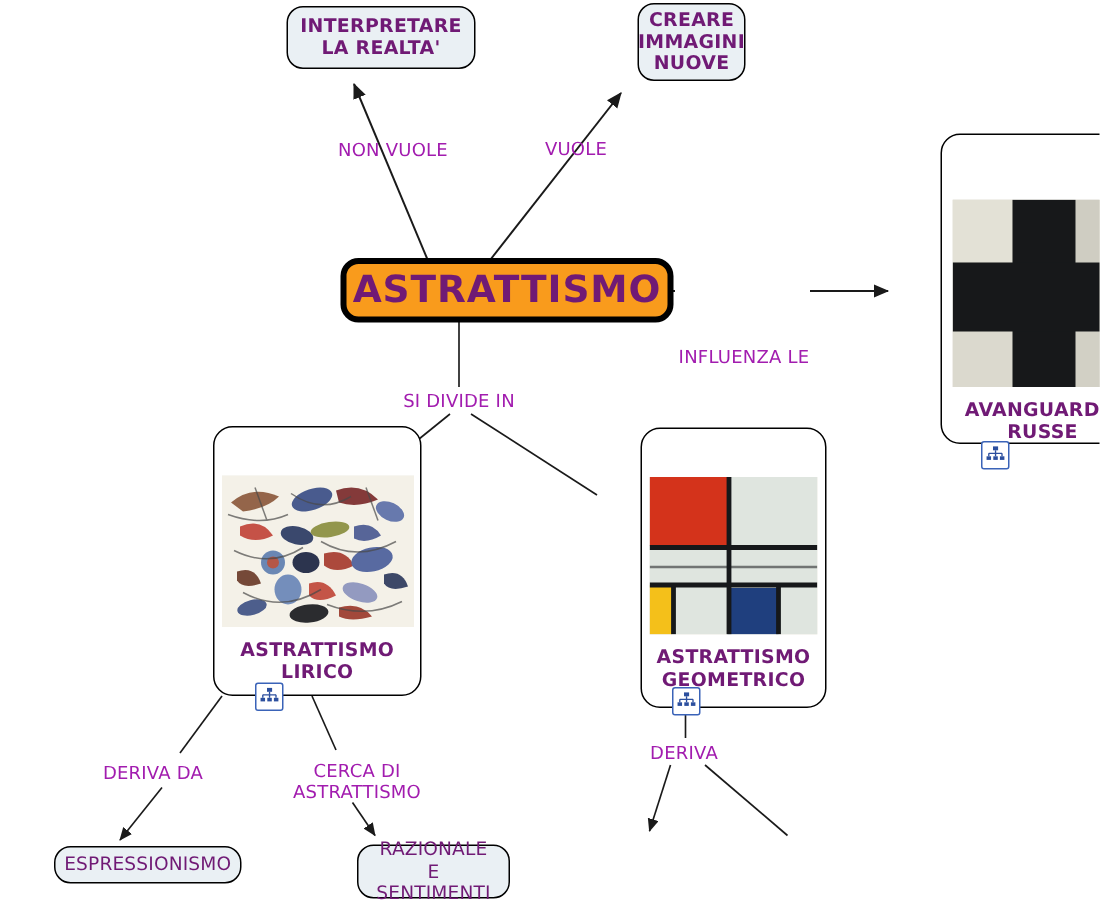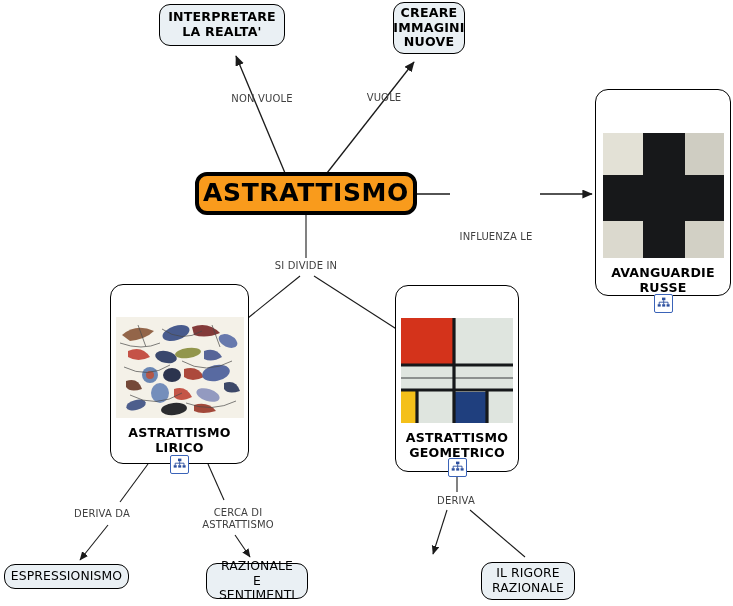--- a/index.html
+++ b/index.html
@@ -28,21 +28,22 @@
   }
 
   
   .node {
     position: absolute;
     display: flex;
     align-items: center;
     justify-content: center;
     text-align: center;
     line-height: 1.18;
-    color: #000000;
+    color: #701a75;
+    margin-left: 32px;
   }
 
   
   .pill {
     background: #eaf0f4;
     border: 1.4px solid #000;
     border-radius: 11px;
     padding: 5px 9px;
     font-size: 12.4px;
     letter-spacing: 0.1px;
@@ -82,22 +83,22 @@
     line-height: 1.2;
     margin-top: 7px;
     letter-spacing: 0.2px;
     text-align: center;
     white-space: pre-line;
   }
 
   
   .edge-label {
     position: absolute;
-    font-size: 10px;
-    color: #404040;
+    font-size: 12px;
+    color: #a21caf;
     text-align: center;
     line-height: 1.2;
     white-space: pre-line;
     letter-spacing: 0.15px;
   }
 
   
   .submap {
     position: absolute;
     width: 19px; height: 19px;
@@ -314,18 +315,14 @@
   <div class="node pill" style="left:4px; top:564px; width:125px; height:25px;">
     <span>ESPRESSIONISMO</span>
   </div>
 
   <div class="node pill" style="left:206px; top:563px; width:102px; height:36px;">
     <span style="white-space:pre-line;">RAZIONALE
 E SENTIMENTI</span>
   </div>
 
 
-  <div class="node pill" style="left:481px; top:562px; width:94px; height:38px;">
-    <span style="white-space:pre-line;">IL RIGORE
-RAZIONALE</span>
-  </div>
 
 </div>
 
 </body></html>

